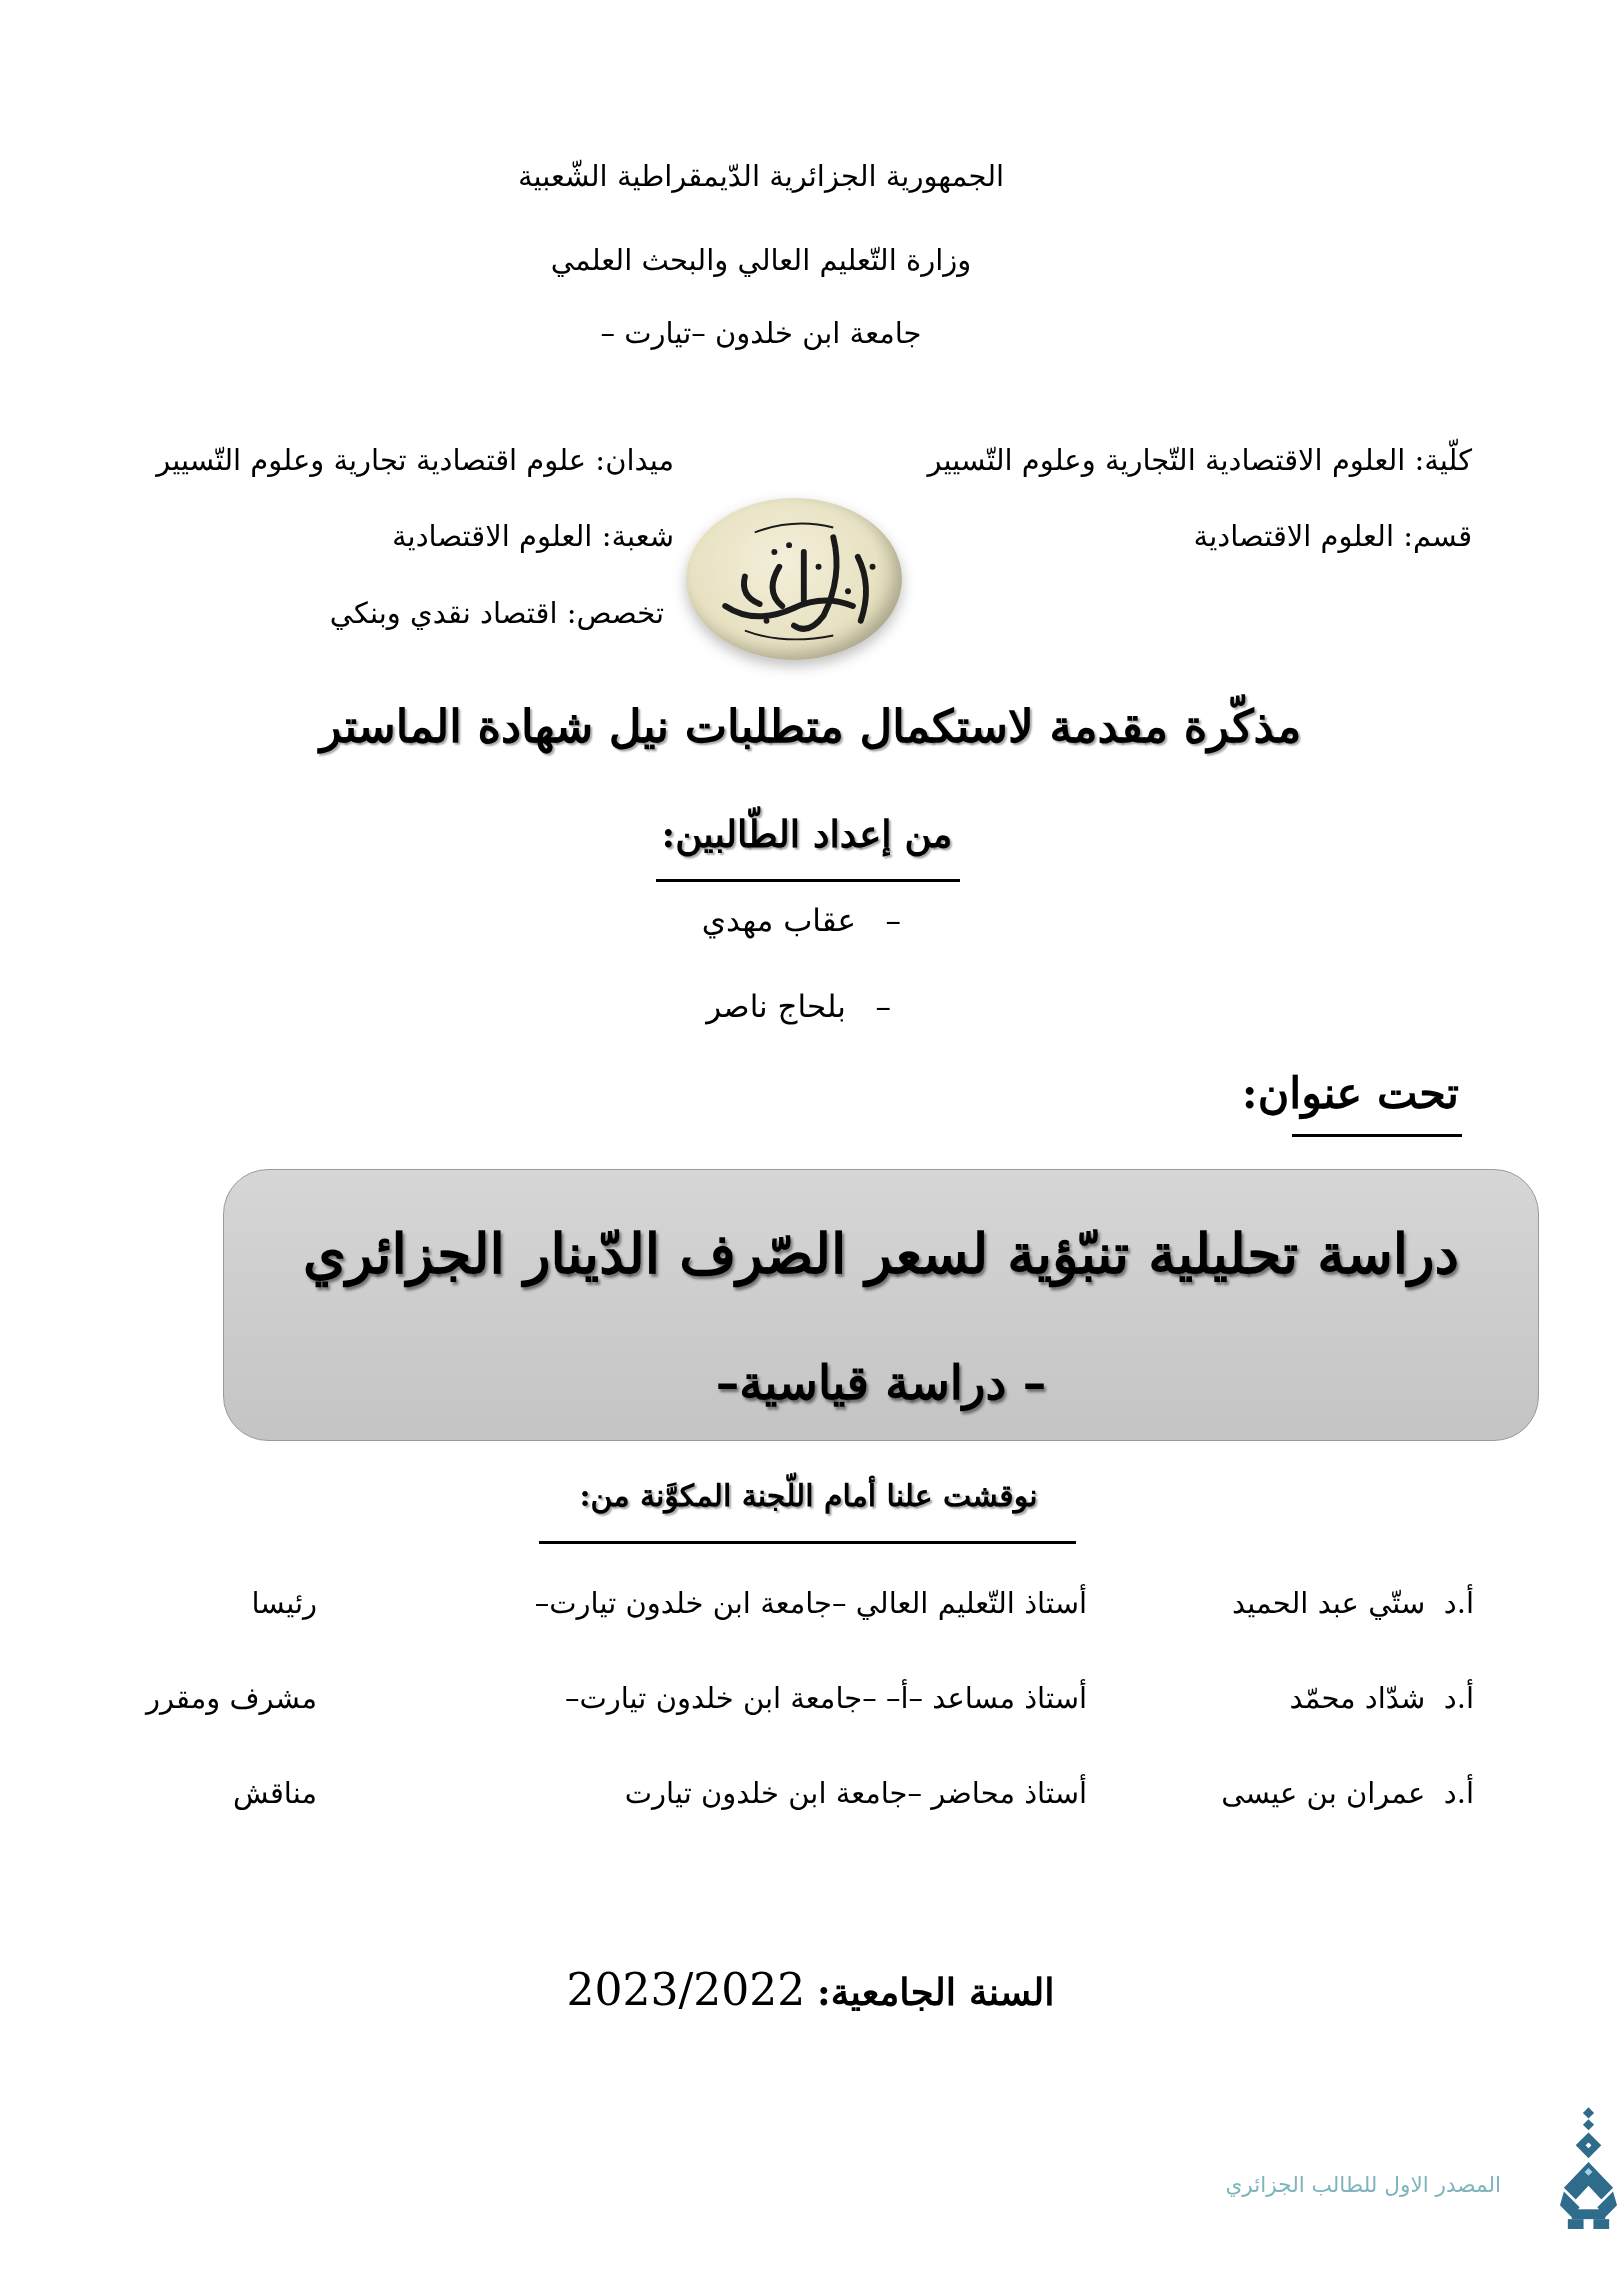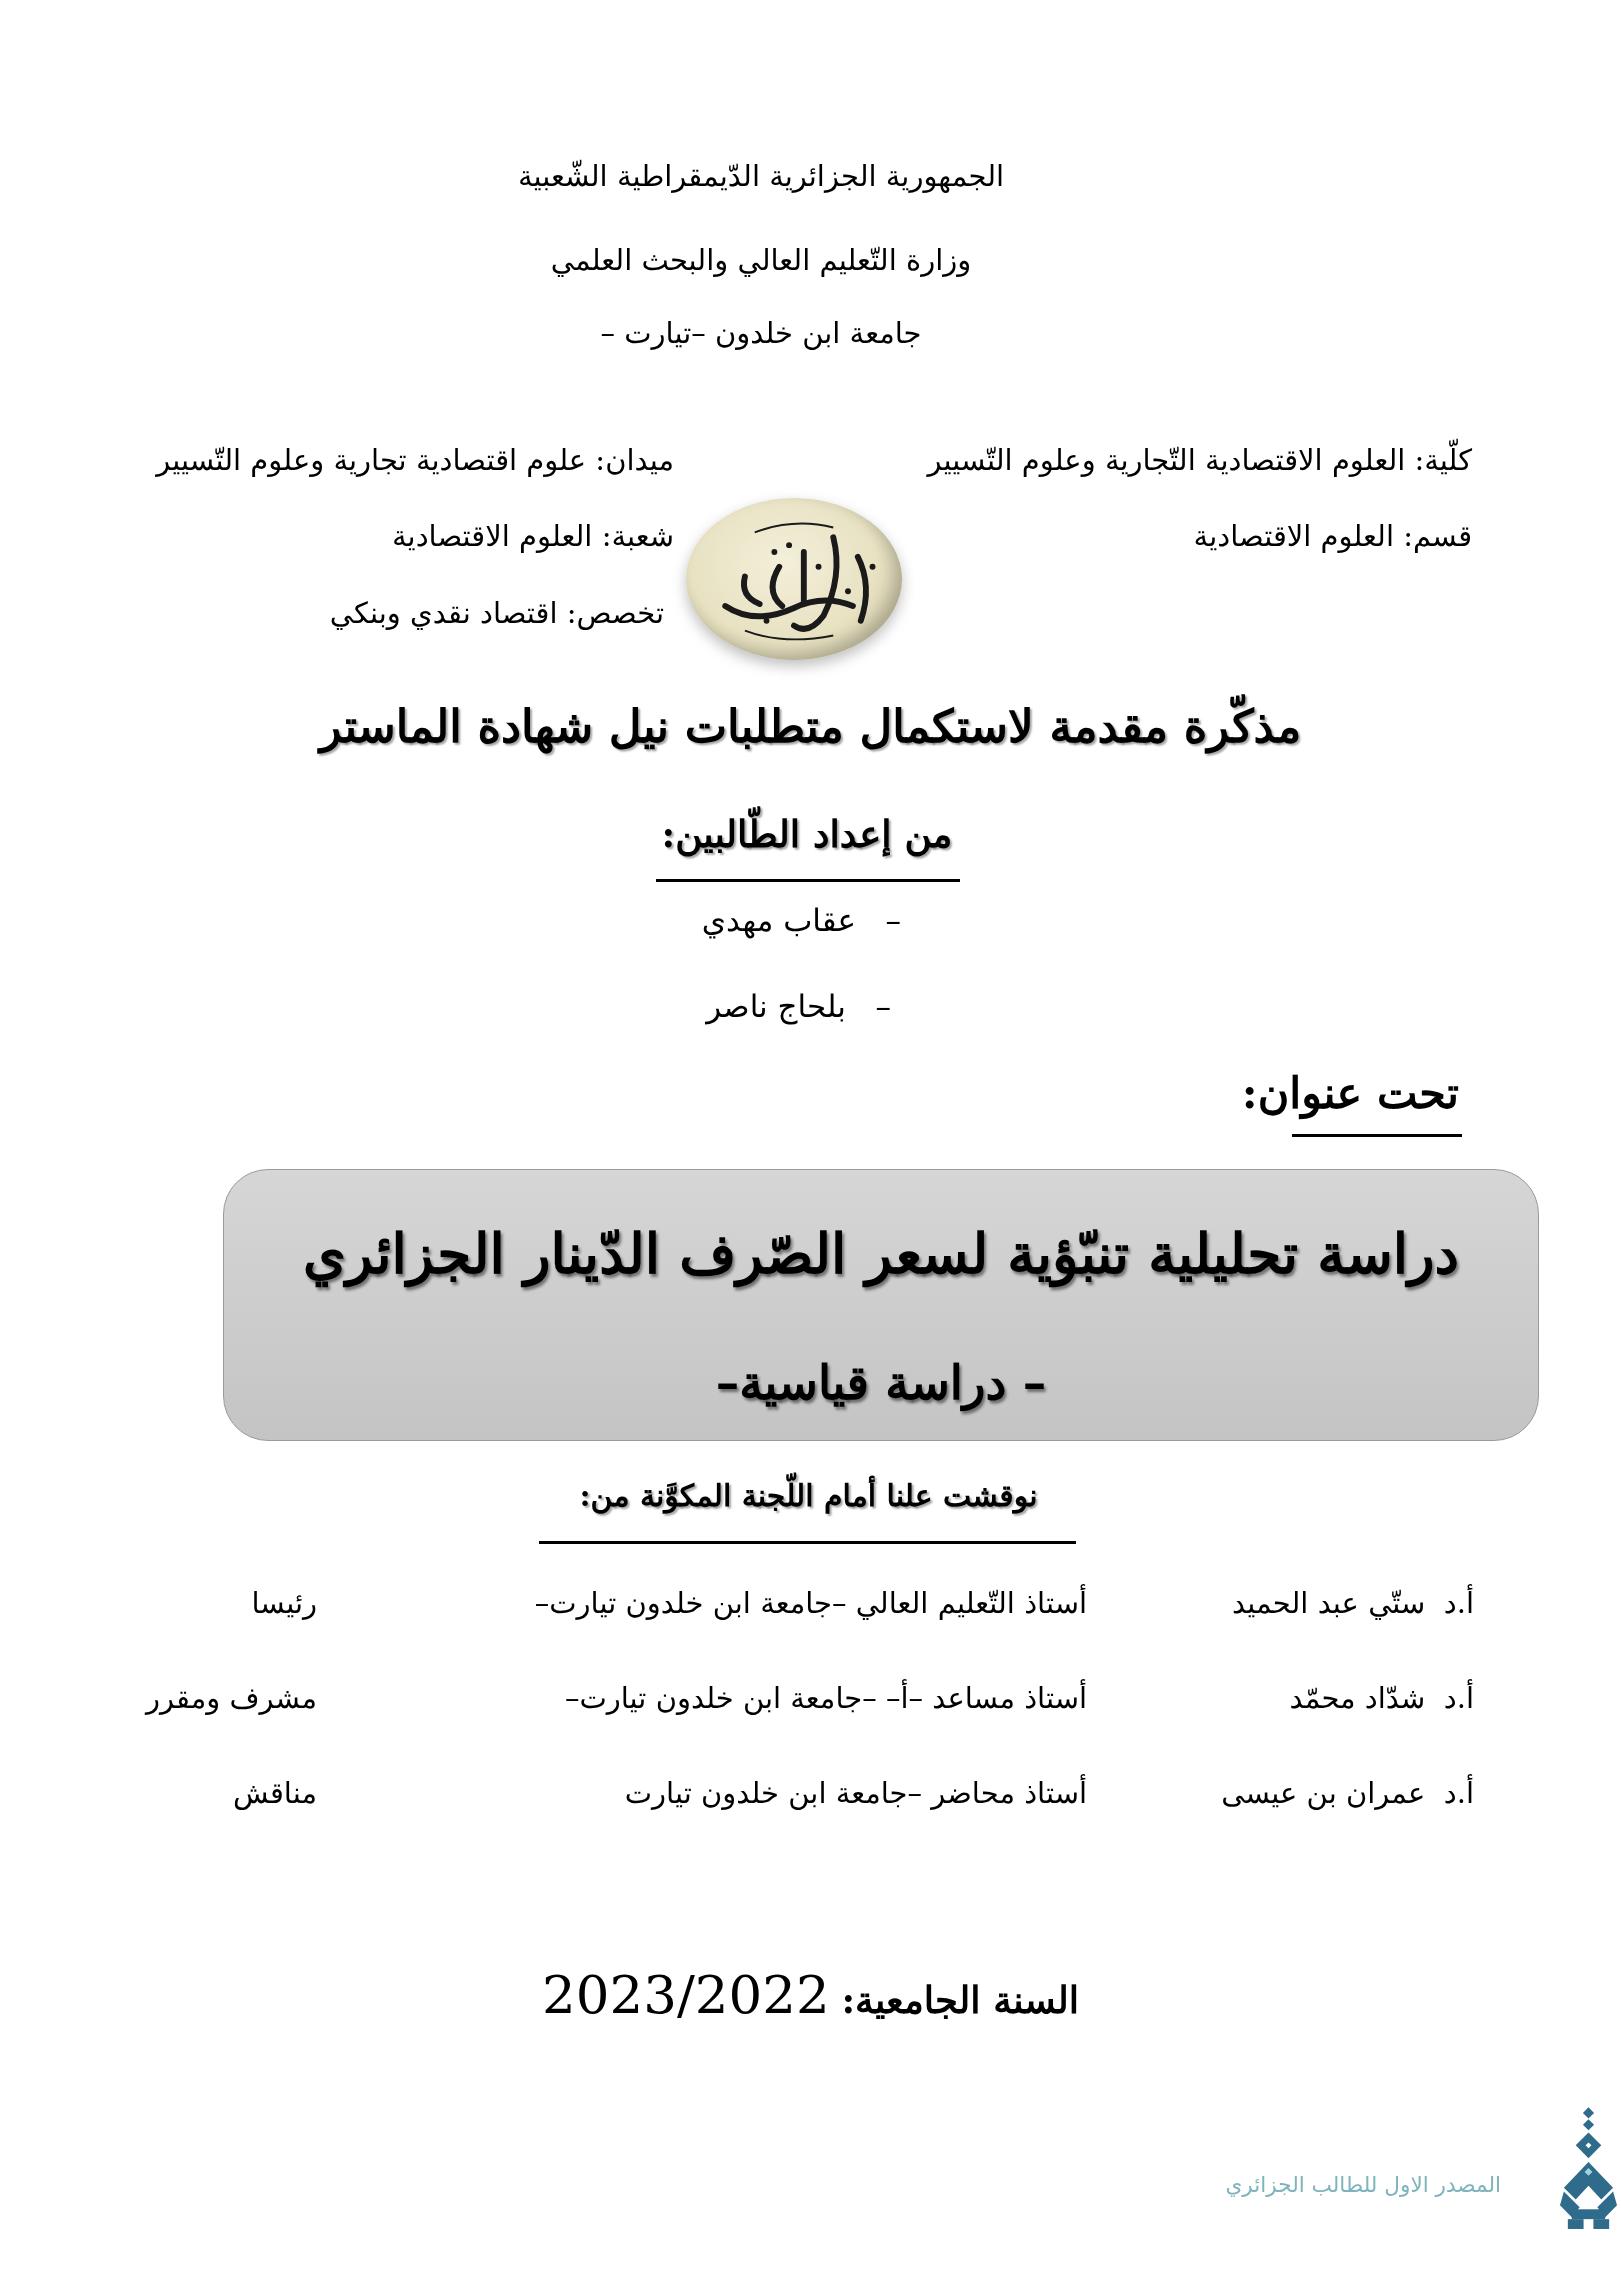--- a/index.html
+++ b/index.html
@@ -155,21 +155,21 @@
       position: absolute;
       left: 0;
       width: 1621px;
       top: 1964px;
       text-align: center;
       font-size: 37px;
       white-space: nowrap;
       direction: rtl;
     }
     .year .year-label { font-weight: bold; }
-    .year .year-value { font-size: 53px; direction: ltr; unicode-bidi: embed; }
+    .year .year-value { font-size: 44px; direction: ltr; unicode-bidi: embed; }
 
     .watermark {
       position: absolute;
       left: 1174px;
       top: 2107px;
       width: 447px;
       height: 137px;
     }
     .wm-title {
       position: absolute;

